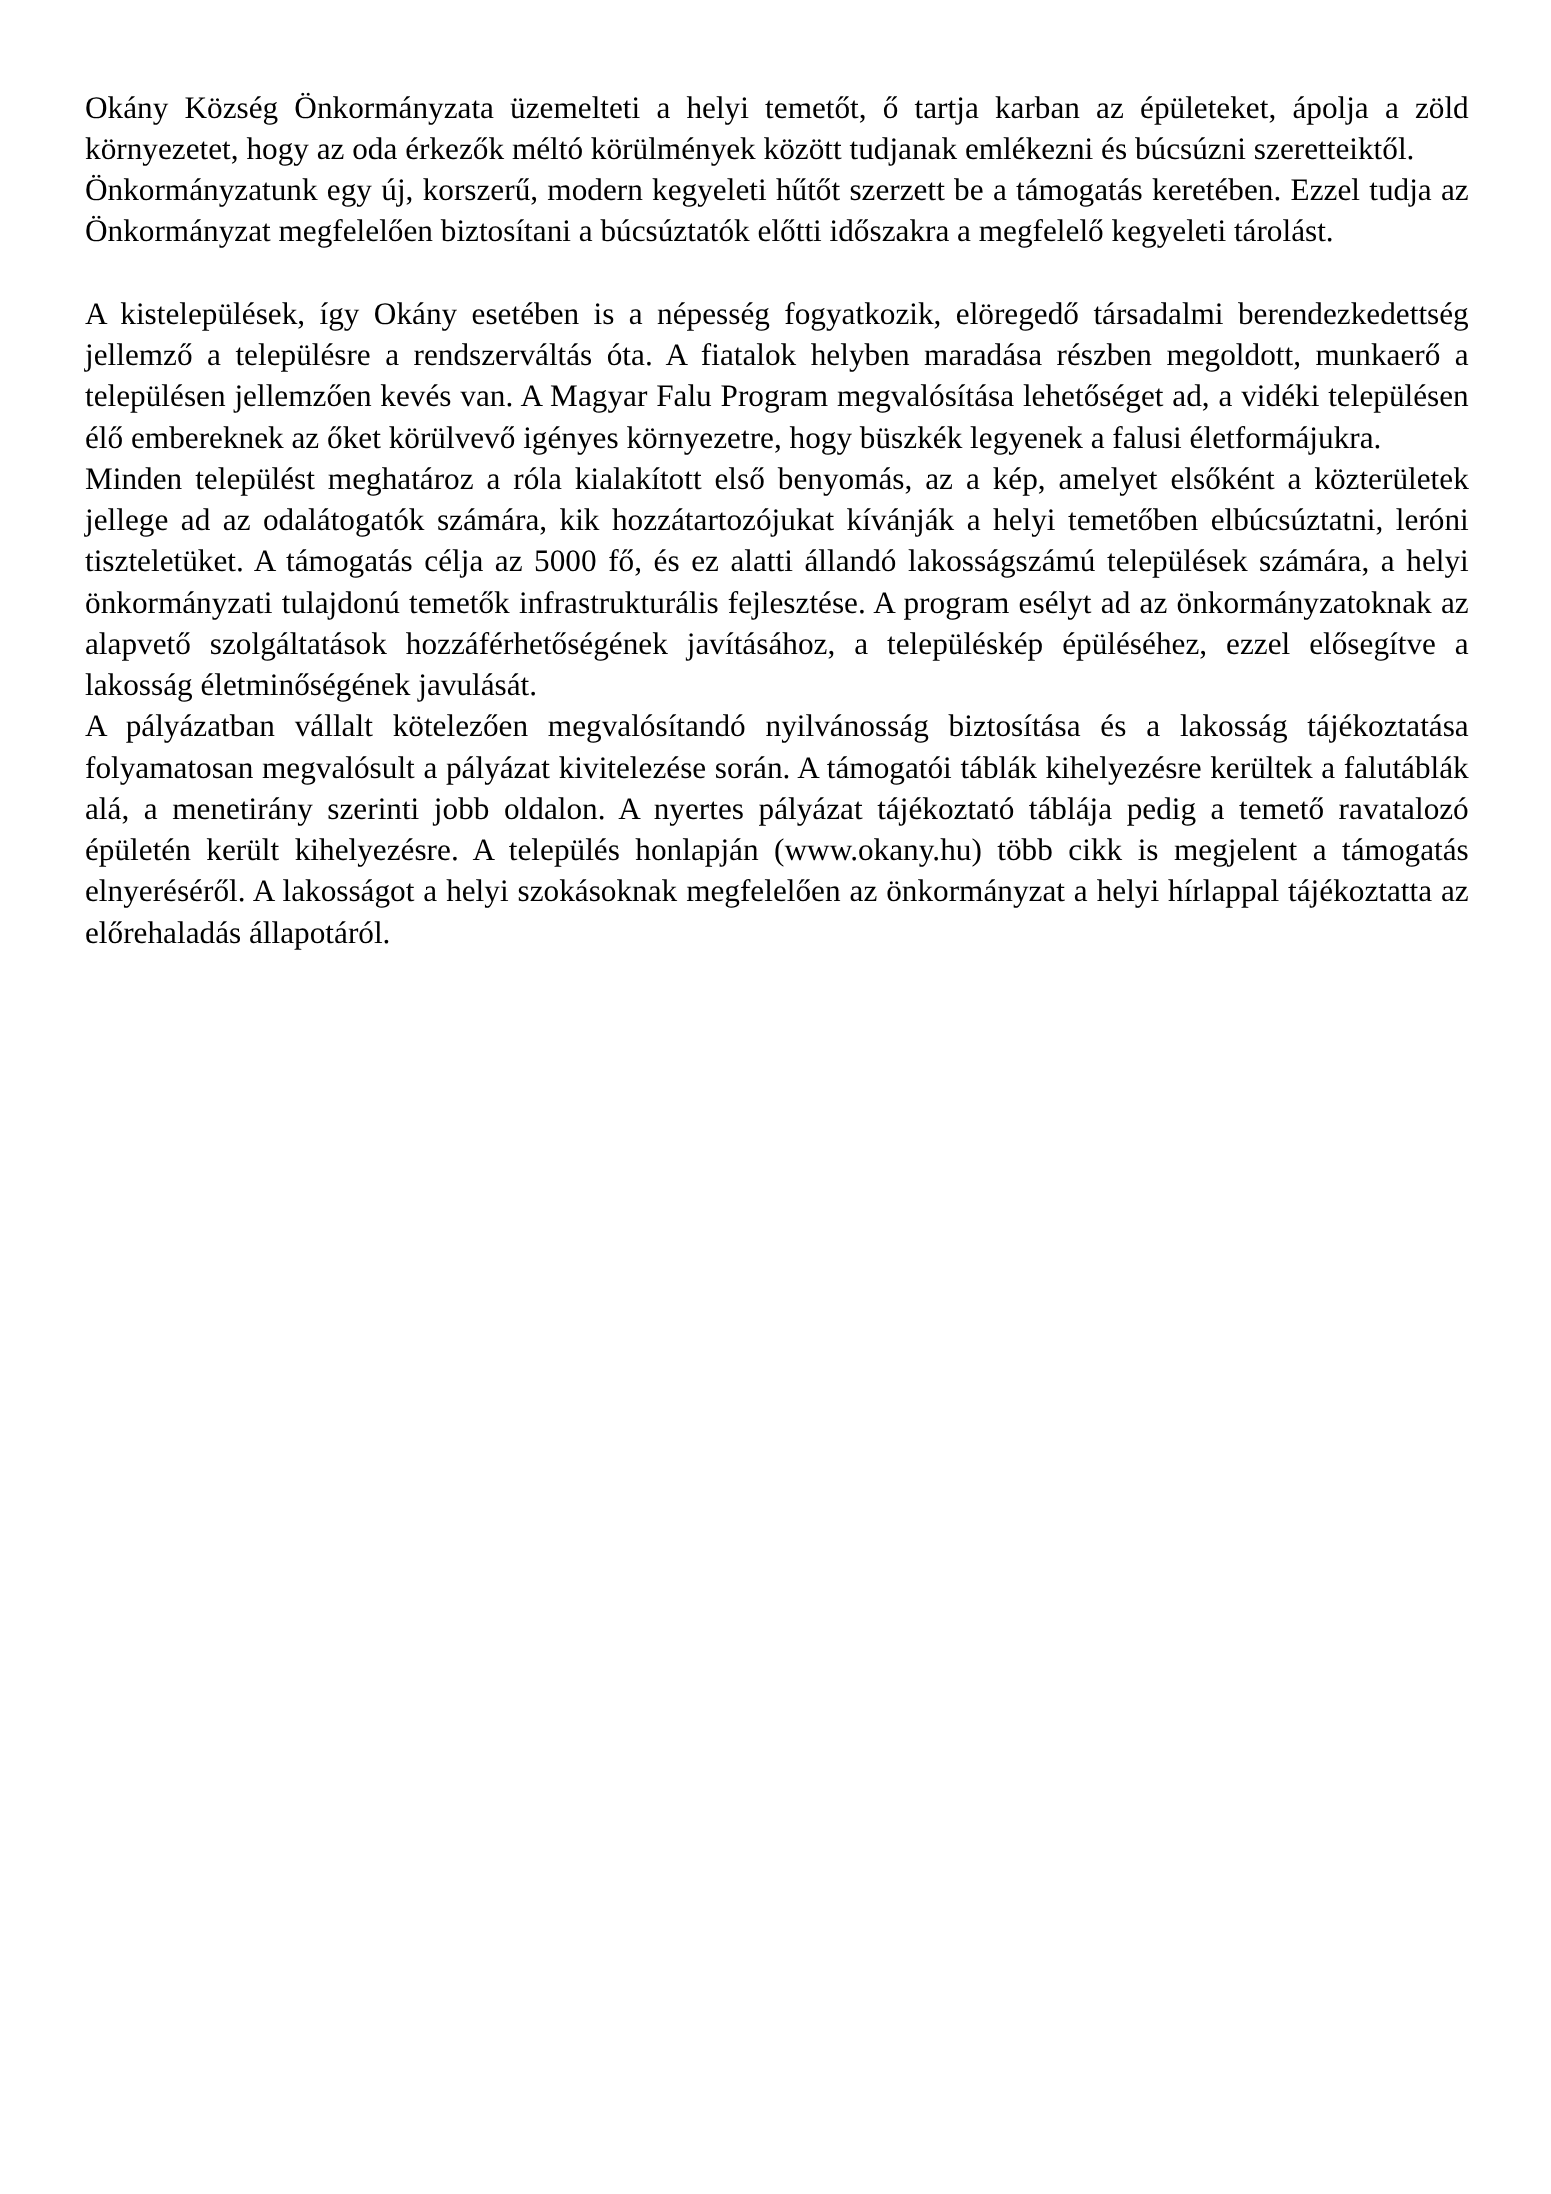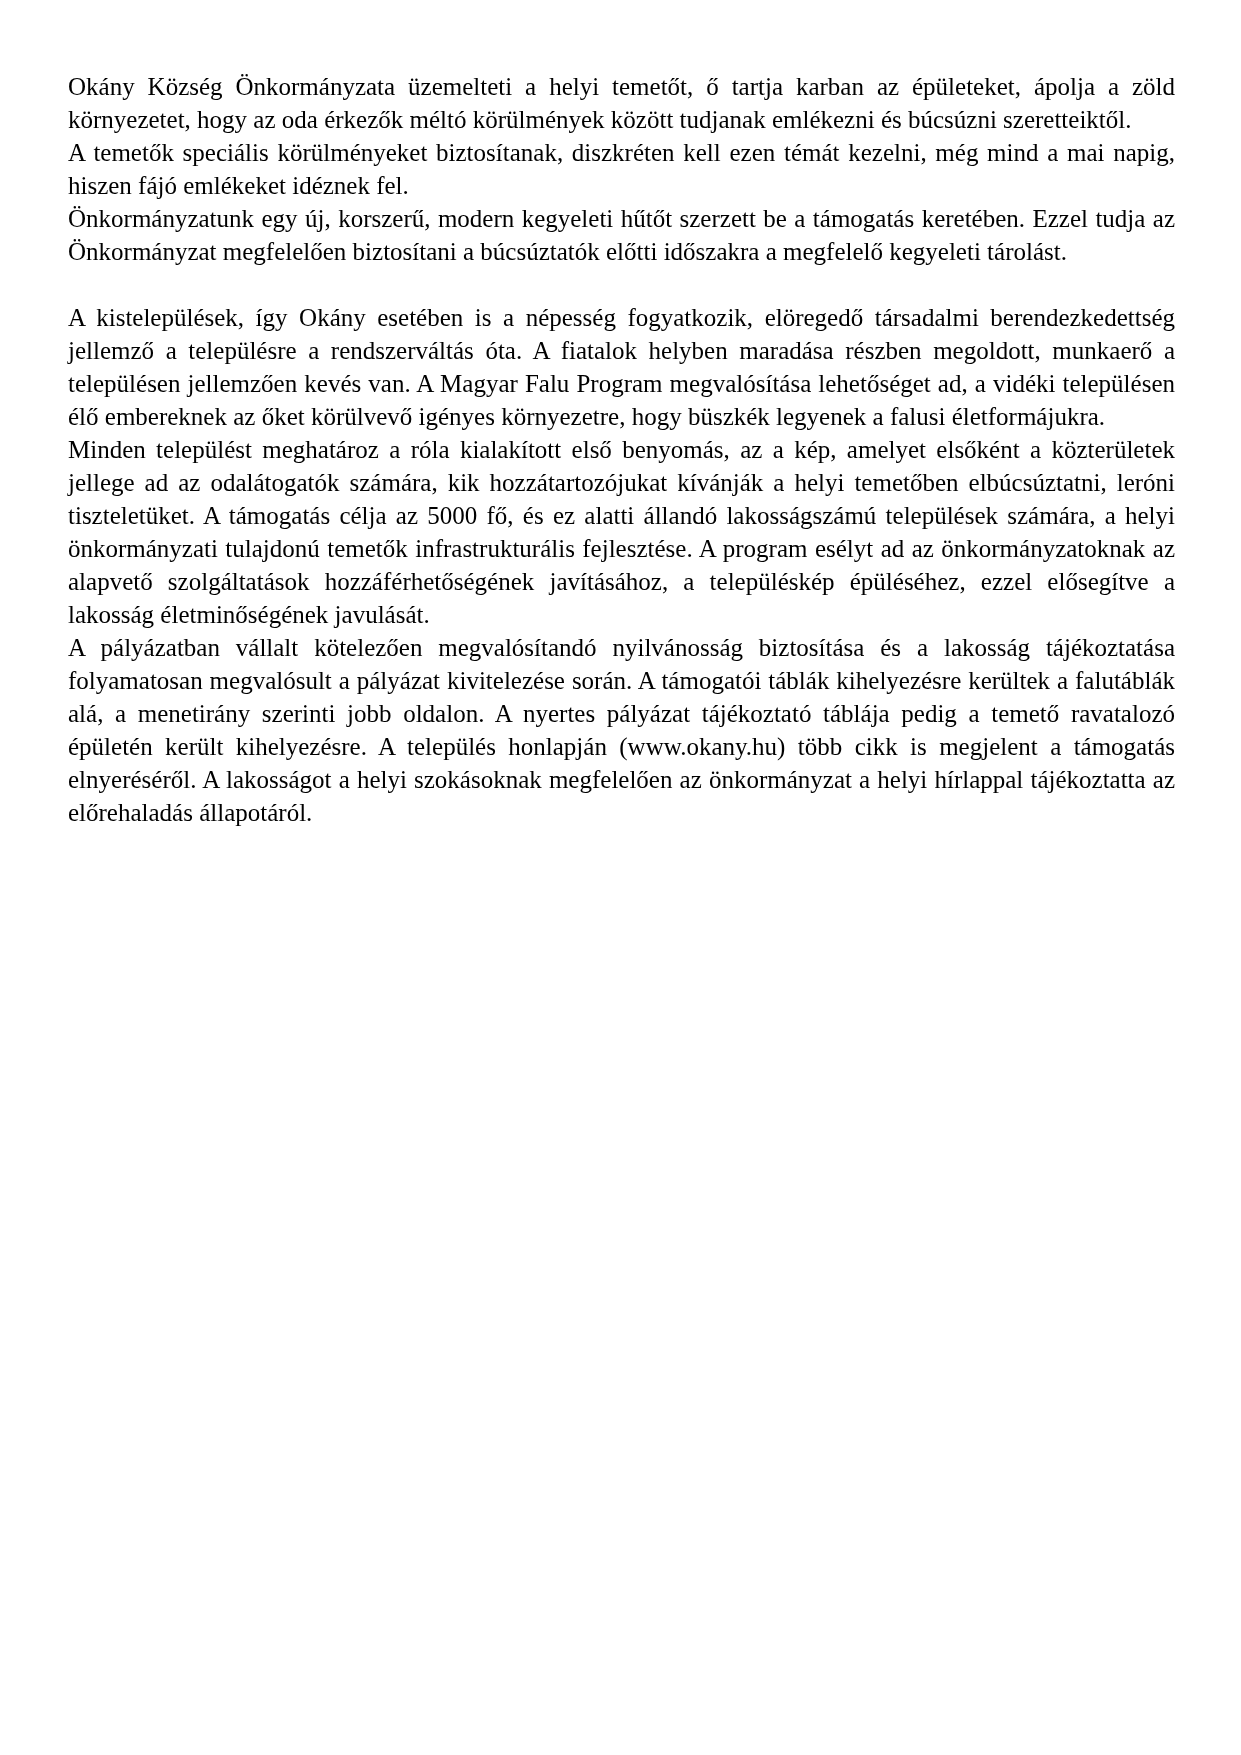--- a/index.html
+++ b/index.html
@@ -37,20 +37,19 @@
   .seg-bold {
     font-weight: normal;
   }
 </style>
 </head>
 <body>
 
 <div class="page">
   <div class="doc-body">
       <p class="para"><span class="seg">Okány Község Önkormányzata üzemelteti a helyi temetőt, ő tartja karban az épületeket, ápolja a zöld környezetet, hogy az oda érkezők méltó körülmények között tudjanak emlékezni és búcsúzni szeretteiktől.</span></p>
-      <p class="para"><span class="seg">A temetők speciális körülményeket biztosítanak, diszkréten kell ezen témát kezelni, még mind a mai napig, hiszen fájó emlékeket idéznek fel.</span></p>
       <p class="para"><span class="seg">Önkormányzatunk egy új, korszerű, modern kegyeleti hűtőt szerzett be a támogatás keretében. Ezzel tudja az Önkormányzat megfelelően biztosítani a búcsúztatók előtti időszakra a megfelelő kegyeleti tárolást.</span></p>
       <p class="para-spacer"></p>
       <p class="para"><span class="seg">A kistelepülések, így Okány esetében is a népesség fogyatkozik, elöregedő társadalmi berendezkedettség jellemző a településre a rendszerváltás óta. A fiatalok helyben maradása részben megoldott, munkaerő a településen jellemzően kevés van. A Magyar Falu Program megvalósítása lehetőséget ad, a vidéki településen élő embereknek az őket körülvevő igényes környezetre, hogy büszkék legyenek a falusi életformájukra.</span></p>
       <p class="para"><span class="seg">Minden települést meghatároz a róla kialakított első benyomás, az a kép, amelyet elsőként a közterületek jellege ad az odalátogatók számára, kik hozzátartozójukat kívánják a helyi temetőben elbúcsúztatni, leróni tiszteletüket. A támogatás célja az 5000 fő, és ez alatti állandó lakosságszámú települések számára, a helyi önkormányzati tulajdonú temetők infrastrukturális fejlesztése. A program esélyt ad az önkormányzatoknak az alapvető szolgáltatások hozzáférhetőségének javításához, a településkép épüléséhez, ezzel elősegítve a lakosság életminőségének javulását.</span></p>
       <p class="para"><span class="seg">A pályázatban vállalt </span><span class="seg-bold">kötelezően megvalósítandó nyilvánosság biztosítása és a lakosság tájékoztatása</span><span class="seg"> folyamatosan megvalósult a pályázat kivitelezése során. A támogatói táblák kihelyezésre kerültek a falutáblák alá, a menetirány szerinti jobb oldalon. A nyertes pályázat tájékoztató táblája pedig a temető ravatalozó épületén került kihelyezésre. A település honlapján (www.okany.hu) több cikk is megjelent a támogatás elnyeréséről. A lakosságot a helyi szokásoknak megfelelően az önkormányzat a helyi hírlappal tájékoztatta az előrehaladás állapotáról.</span></p>
     </div>
 </div>
 
 </body></html>

